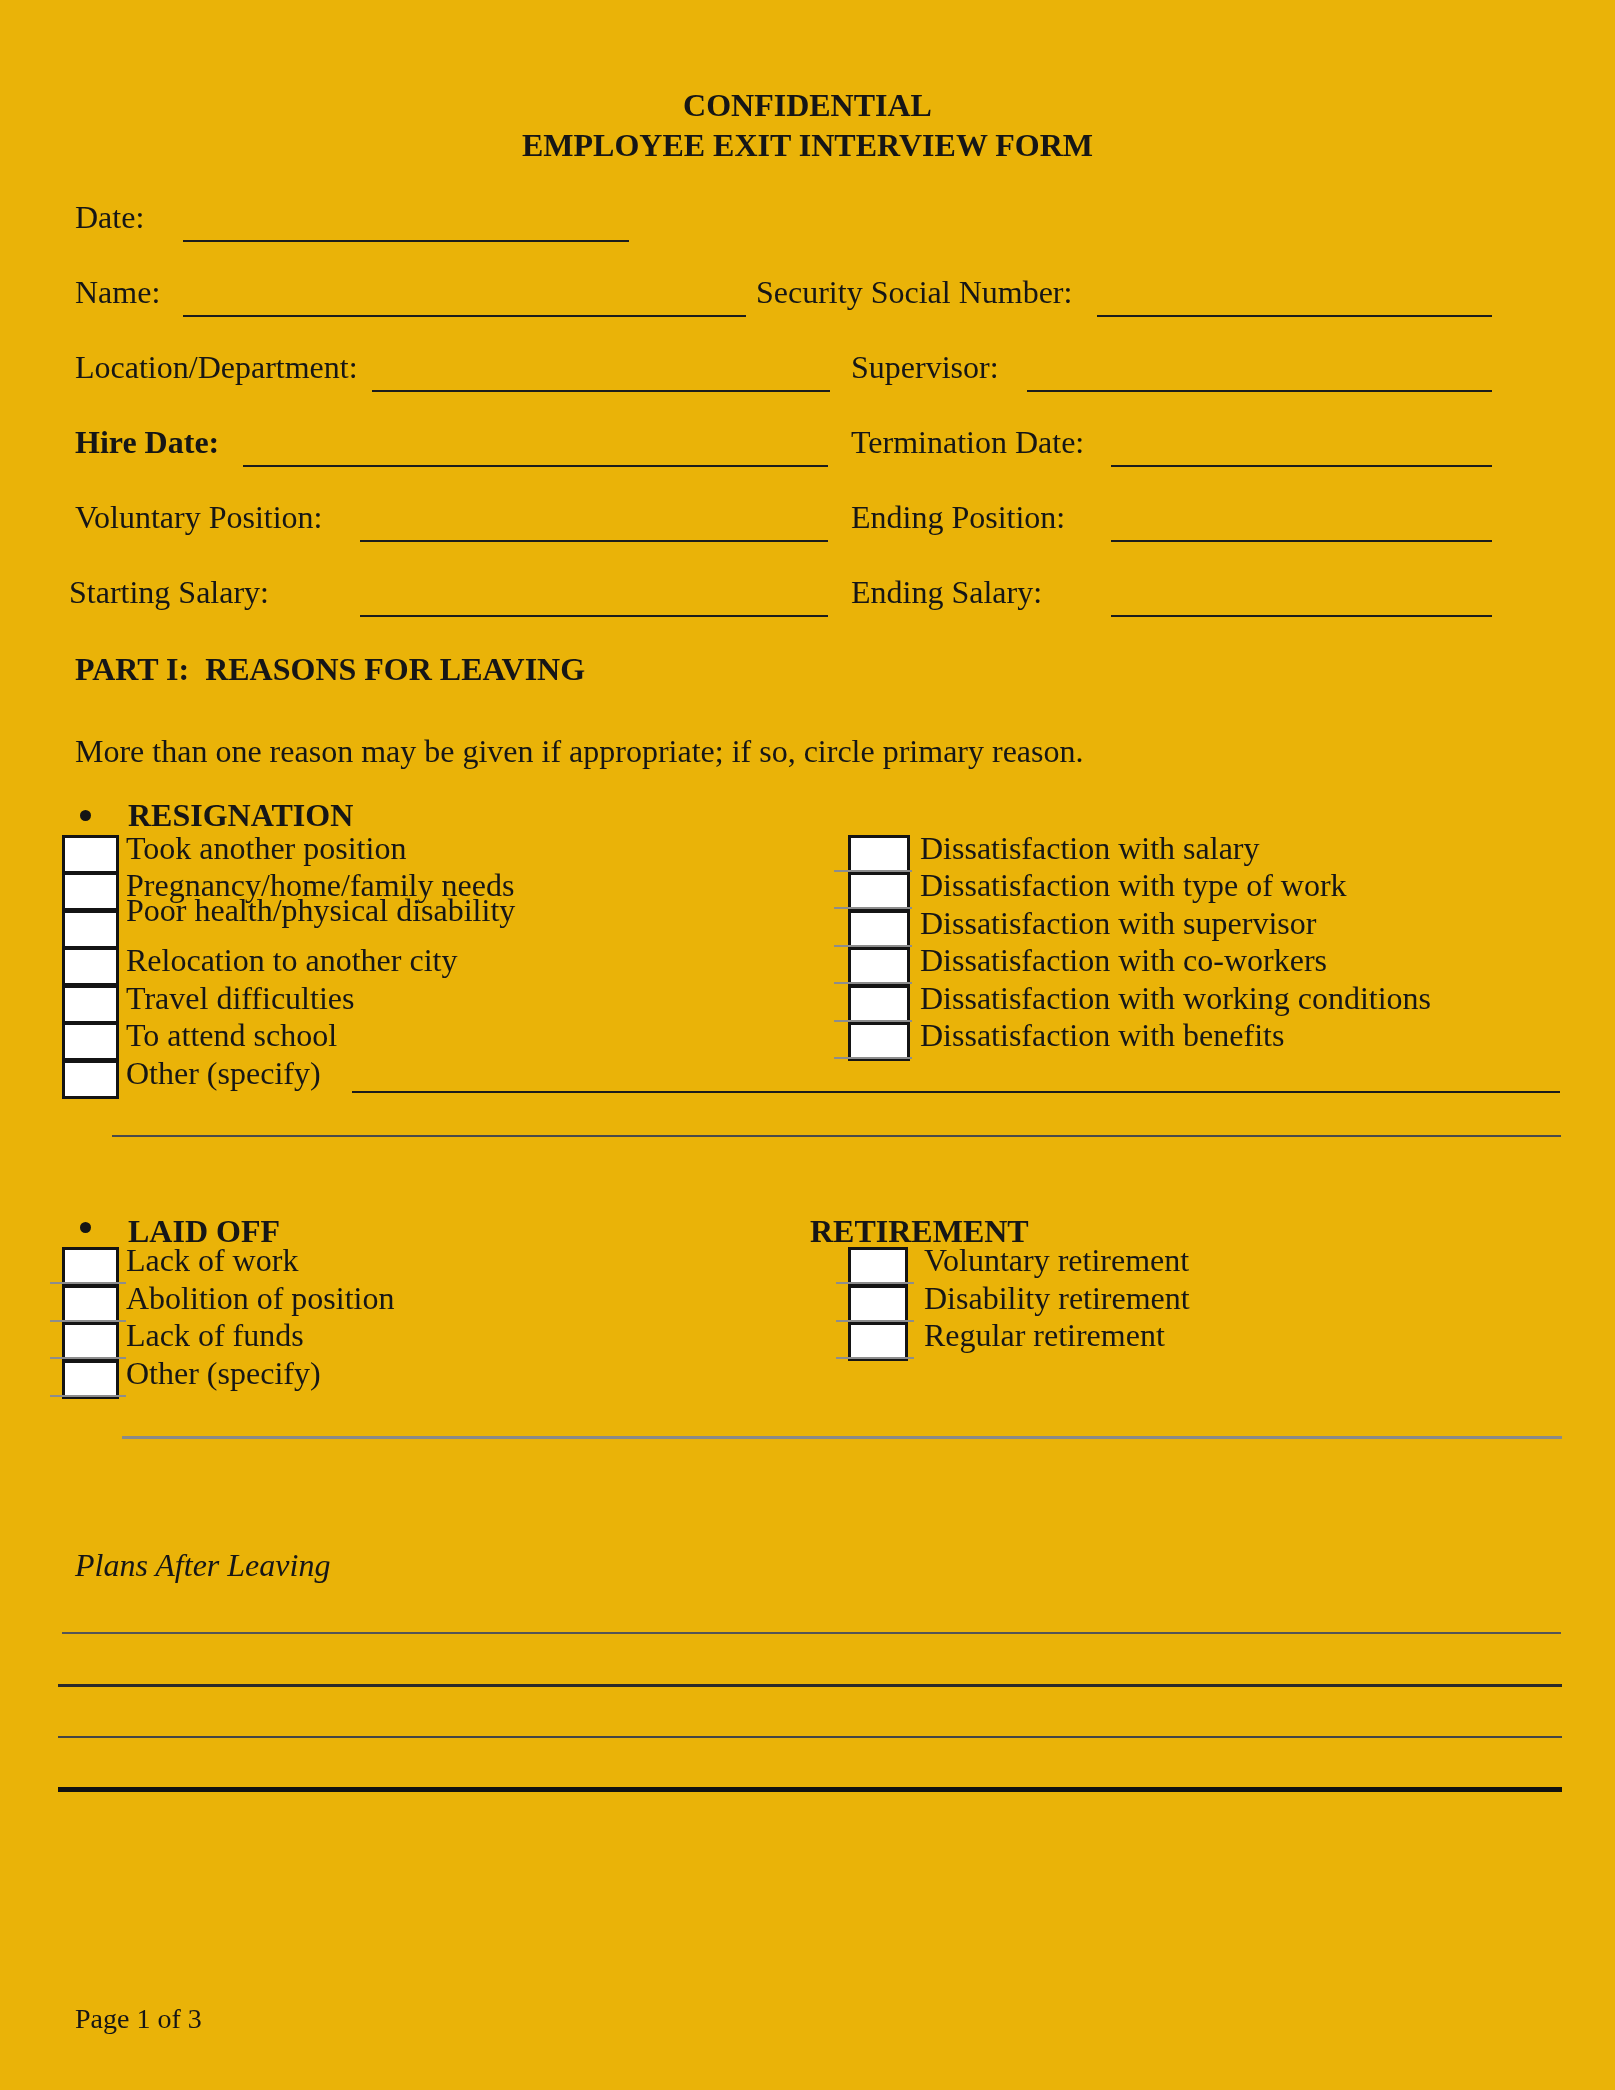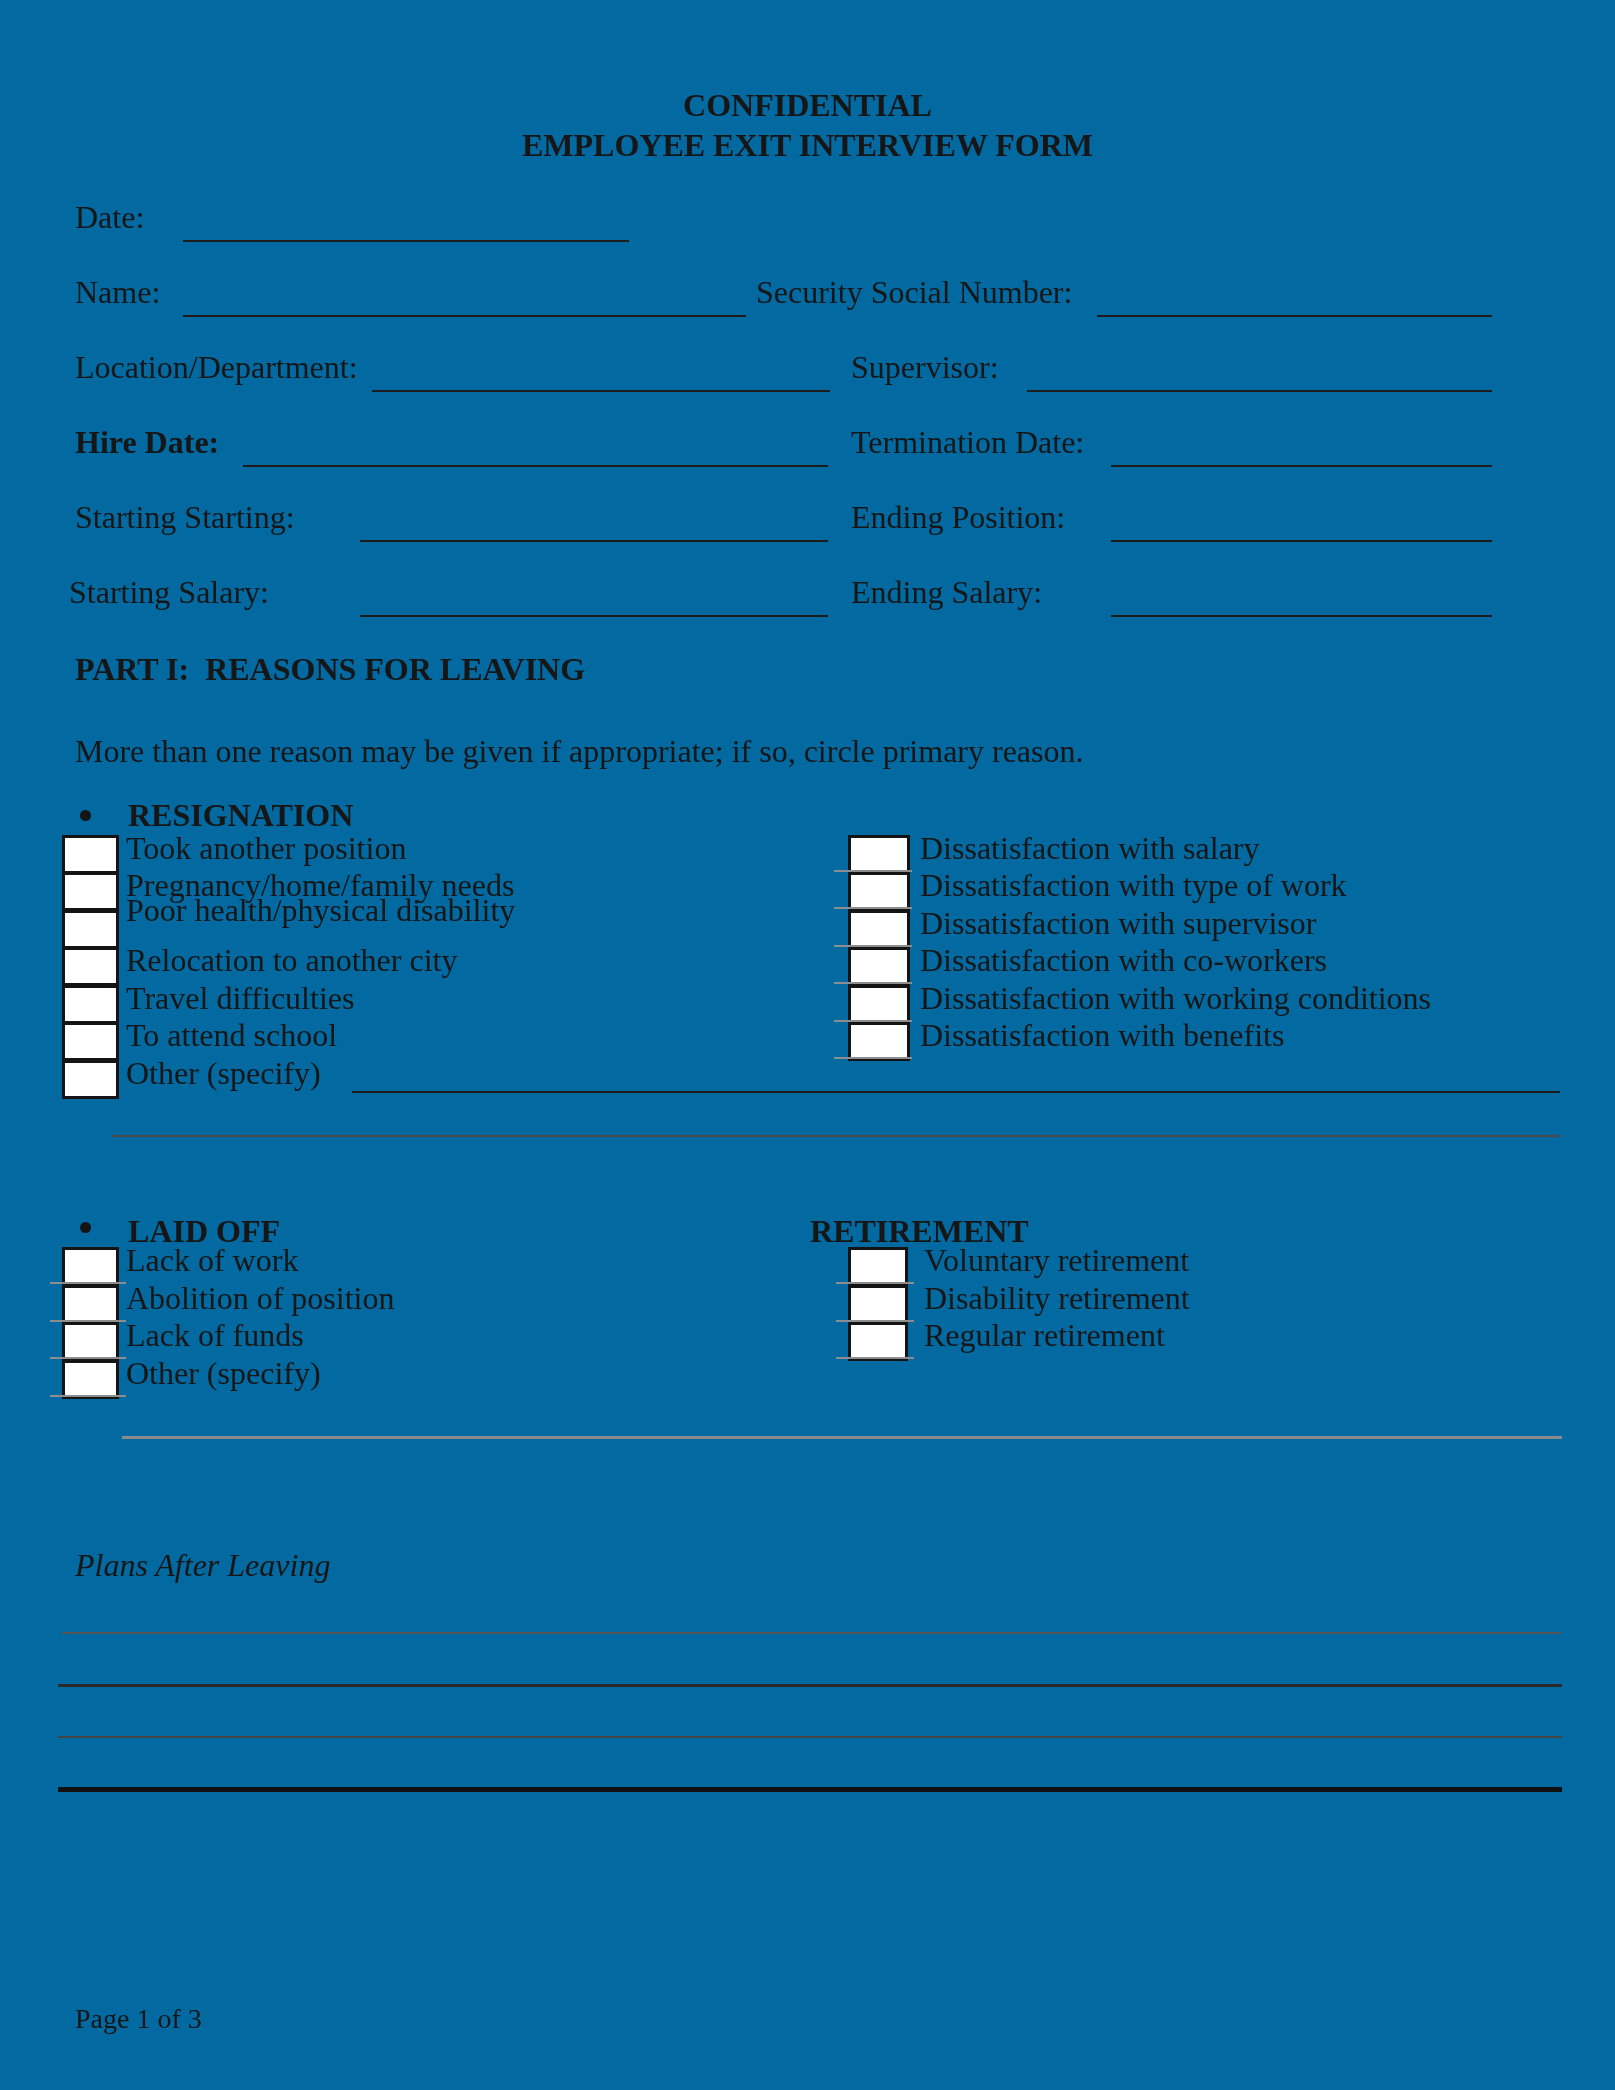--- a/index.html
+++ b/index.html
@@ -1,18 +1,18 @@
 <!DOCTYPE html>
 <html><head>
 <meta charset="utf-8">
 <style>
   html,body { margin:0; padding:0; background:#ffffff; }
   .page {
     position:relative; width:1615px; height:2090px;
-    background:#0369a1; overflow:hidden;
+    background:#eab308; overflow:hidden;
     font-family:"Liberation Serif","DejaVu Serif",serif;
     color:#161616;
   }
   .txt { position:absolute; font-size:32px; line-height:1; white-space:nowrap; }
   .bold { font-weight:bold; }
   .italic { font-style:italic; }
   .pre { white-space:pre; }
   .center { left:0; right:0; text-align:center; white-space:nowrap; }
   .fline { position:absolute; height:0; border-bottom:2px solid #1c1c1c; }
   .cb { position:absolute; height:33px; background:#ffffff; border:3px solid #141414; }
@@ -29,21 +29,21 @@
   <div class="txt bold center" style="top:89px;">CONFIDENTIAL</div>
   <div class="txt bold center" style="top:129px;">EMPLOYEE EXIT INTERVIEW FORM</div>
 
   <span class="txt" style="left:75px;top:201px;">Date:</span>
   <span class="txt" style="left:75px;top:276px;">Name:</span>
   <span class="txt" style="left:756px;top:276px;">Security Social Number:</span>
   <span class="txt" style="left:75px;top:351px;">Location/Department:</span>
   <span class="txt" style="left:851px;top:351px;">Supervisor:</span>
   <span class="txt" style="left:75px;top:426px;font-weight:bold;">Hire Date:</span>
   <span class="txt" style="left:851px;top:426px;">Termination Date:</span>
-  <span class="txt" style="left:75px;top:501px;">Starting Starting:</span>
+  <span class="txt" style="left:75px;top:501px;">Voluntary Position:</span>
   <span class="txt" style="left:851px;top:501px;">Ending Position:</span>
   <span class="txt" style="left:69px;top:576px;">Starting Salary:</span>
   <span class="txt" style="left:851px;top:576px;text-align:right;">Ending Salary:</span>
 
   <div class="fline" style="left:183px;top:240px;width:446px;"></div>
   <div class="fline" style="left:183px;top:315px;width:563px;"></div>
   <div class="fline" style="left:1097px;top:315px;width:395px;"></div>
   <div class="fline" style="left:372px;top:390px;width:458px;"></div>
   <div class="fline" style="left:1027px;top:390px;width:465px;"></div>
   <div class="fline" style="left:243px;top:465px;width:585px;"></div>

